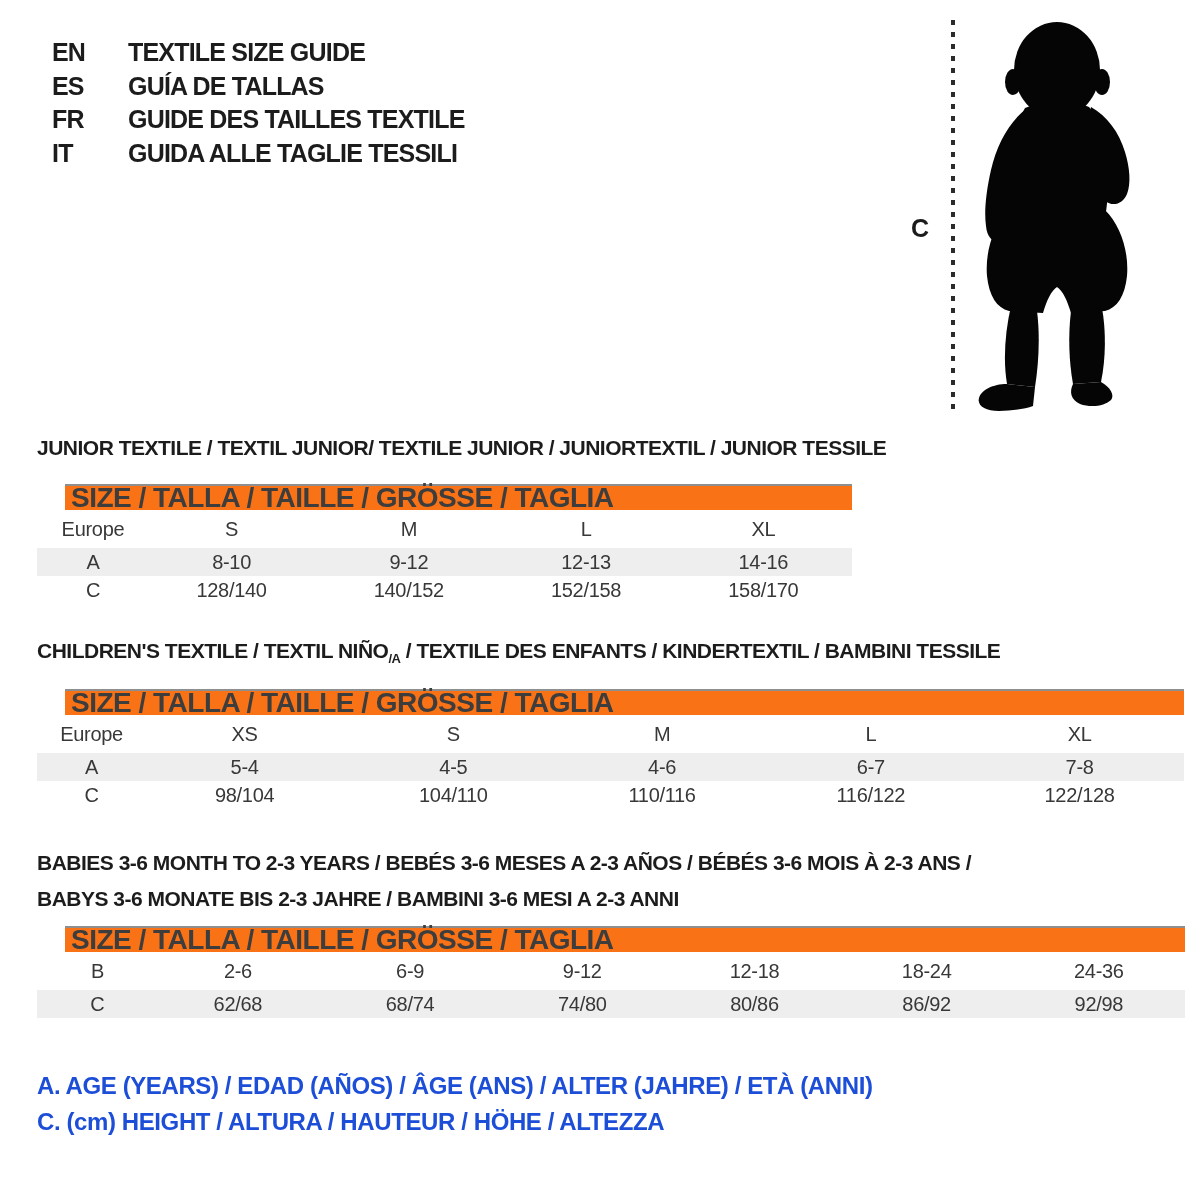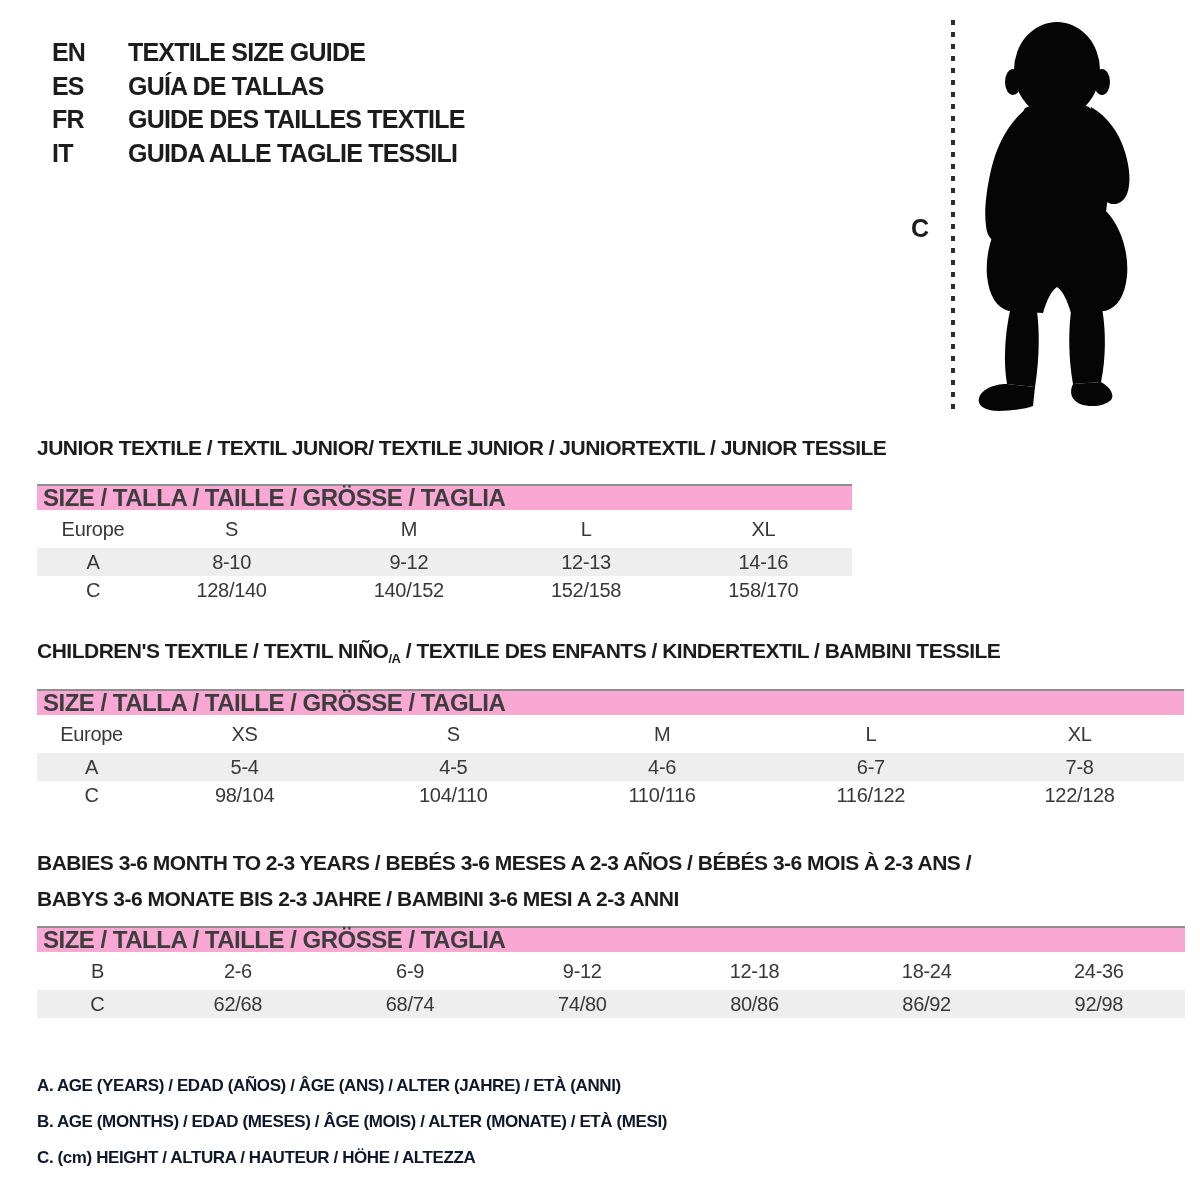--- a/index.html
+++ b/index.html
@@ -26,34 +26,34 @@
   #children-title { top:639px; }
   #babies-title   { top:845px; line-height:36px; }
   .title-sub { font-size:0.62em; vertical-align:sub; }
 
   
   .size-table { position:absolute; left:37px; }
   #junior-table   { top:484px; width:815px;  }
   #children-table { top:689px; width:1147px; }
   #babies-table   { top:926px; width:1148px; }
 
-  .size-bar { height:24px; background:#f9a8d4; border-top:2px solid #8f8f8f;
+  .size-bar { height:24px; background:#f97316; border-top:2px solid #8f8f8f;
               display:flex; align-items:center; padding-left:6px;
-              font-weight:700; font-size:24px; letter-spacing:-0.5px; color:#3d3d3d; }
+              font-weight:700; font-size:28px; letter-spacing:-0.5px; color:#3d3d3d;margin-left:28px; }
 
   table.sizes { width:100%; border-collapse:collapse; table-layout:fixed;
                 font-size:20px; letter-spacing:-0.3px; color:#383838; }
   table.sizes td { text-align:center; height:28px; padding:0; font-weight:400; }
   table.sizes tr.first-row td { height:38px; vertical-align:middle; }
   table.sizes td.row-label { text-align:center; padding-left:6px; }
   table.sizes tr.shaded { background:#eeeeee; }
 
   
-  .legend { position:absolute; left:37px; top:1068px; font-weight:700; font-size:17px;
-            line-height:36px; letter-spacing:-0.4px; color:#0f172a; white-space:nowrap; }
+  .legend { position:absolute; left:37px; top:1068px; font-weight:700; font-size:24px;
+            line-height:36px; letter-spacing:-0.4px; color:#1d4ed8; white-space:nowrap; }
 </style>
 </head>
 <body>
 
 <div class="page">
 
   <div class="lang-block">
     <div class="lang-row">
       <span class="lang-code">EN</span>
       <span class="lang-title">TEXTILE SIZE GUIDE</span>
@@ -204,17 +204,16 @@
         <td>80/86</td>
         <td>86/92</td>
         <td>92/98</td>
       </tr>
     </tbody>
       </table>
   </div>
 
   <div class="legend">
     <div>A. AGE (YEARS) / EDAD (AÑOS) / ÂGE (ANS) / ALTER (JAHRE) / ETÀ (ANNI)</div>
-    <div>B. AGE (MONTHS) / EDAD (MESES) / ÂGE (MOIS) / ALTER (MONATE) / ETÀ (MESI)</div>
     <div>C. (cm) HEIGHT / ALTURA / HAUTEUR / HÖHE / ALTEZZA</div>
   </div>
 
 </div>
 
 </body></html>

